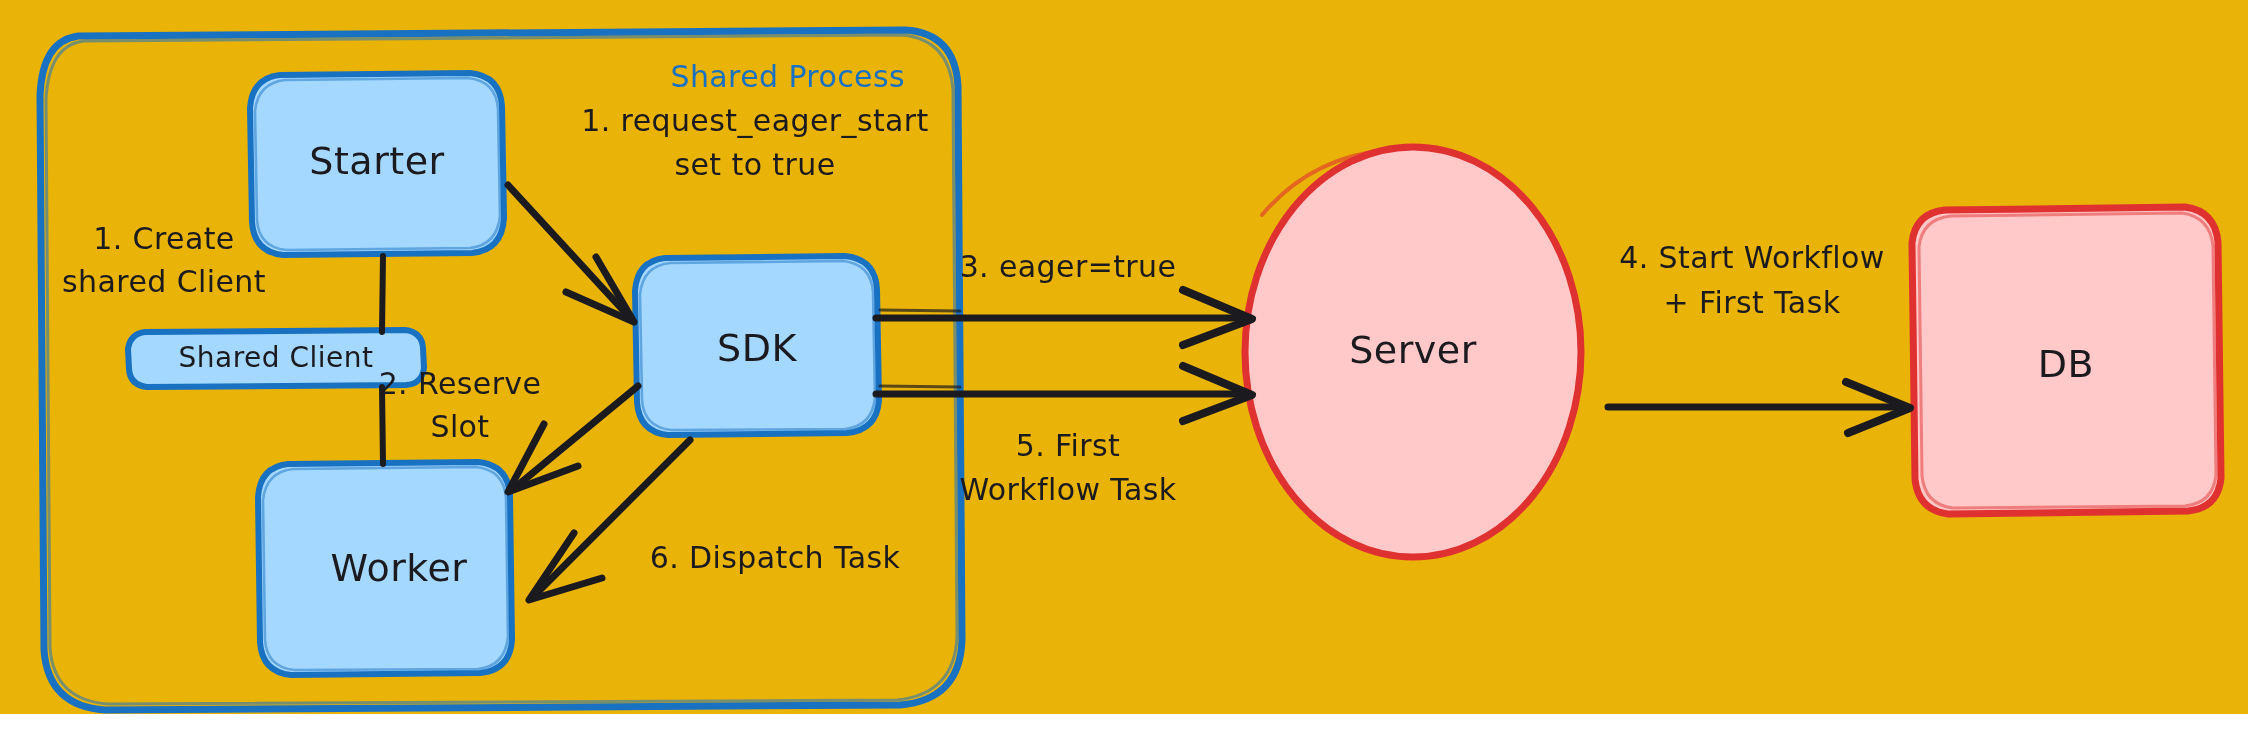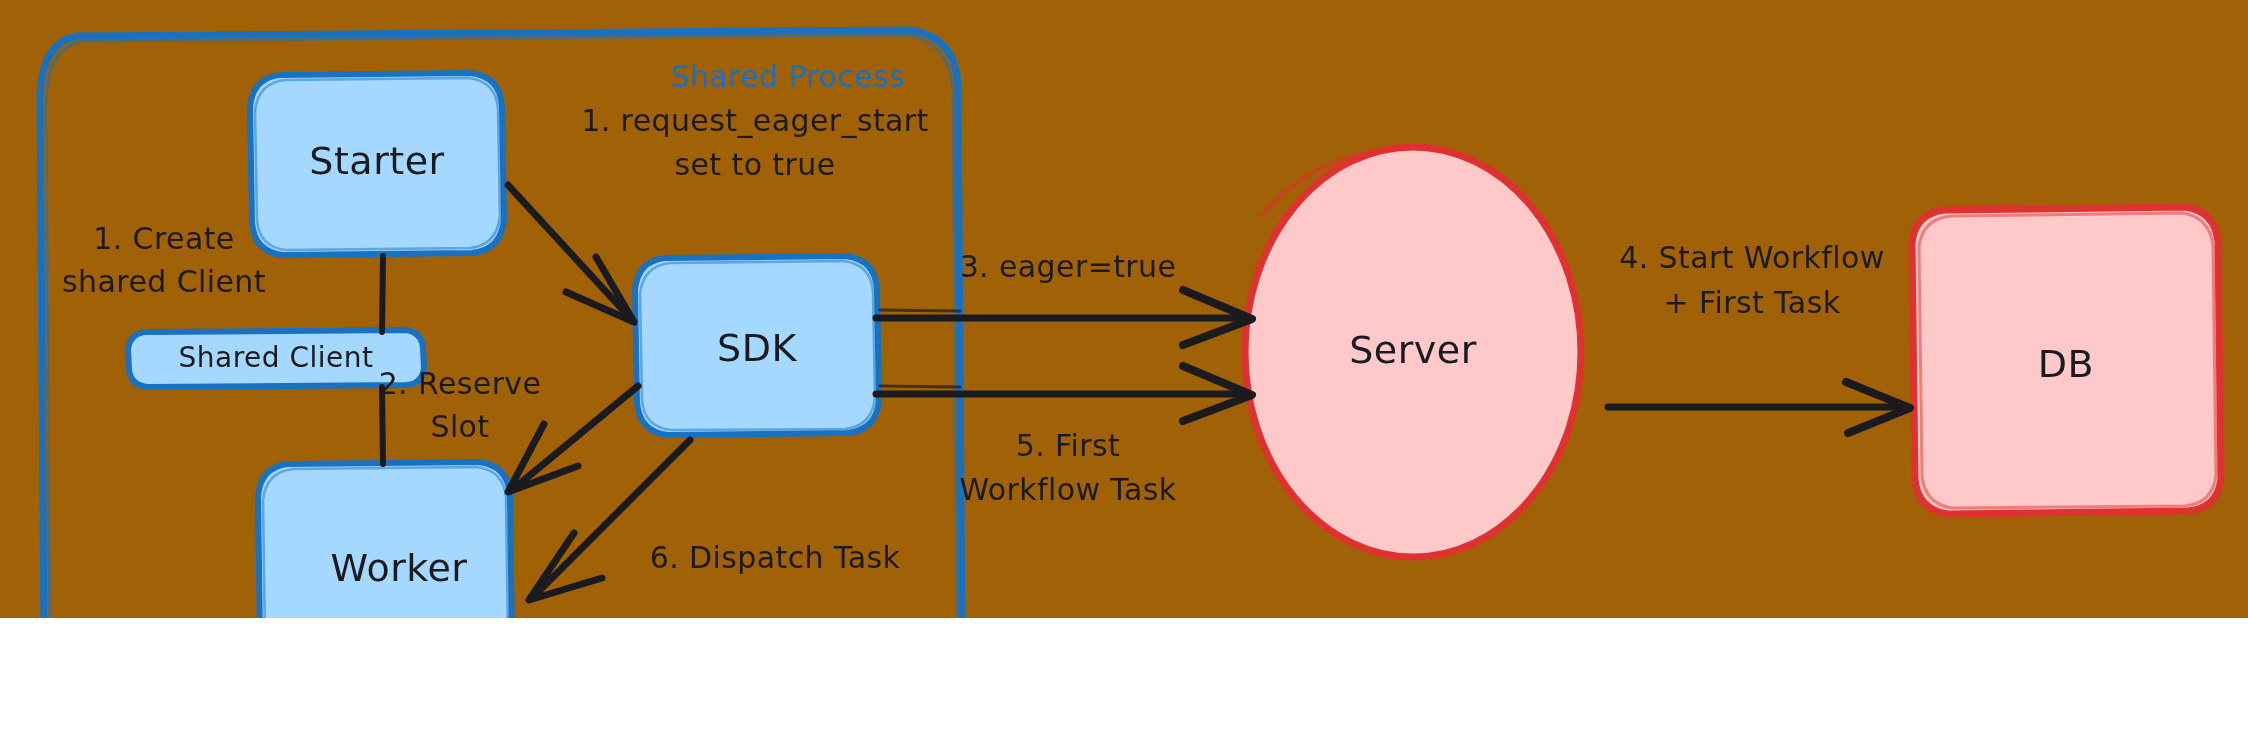--- a/index.html
+++ b/index.html
@@ -6,22 +6,22 @@
     margin: 0;
     padding: 0;
     background: #ffffff;
   }
   body {
     font-family: "DejaVu Sans", sans-serif;
   }
   #canvas {
     position: relative;
     width: 2248px;
-    height: 618px;
-    background: #a16207;
+    height: 714px;
+    background: #eab308;
     overflow: hidden;
   }
   svg.layer {
     position: absolute;
     left: 0;
     top: 0;
     width: 2248px;
     height: 754px;
   }
   .hand {

